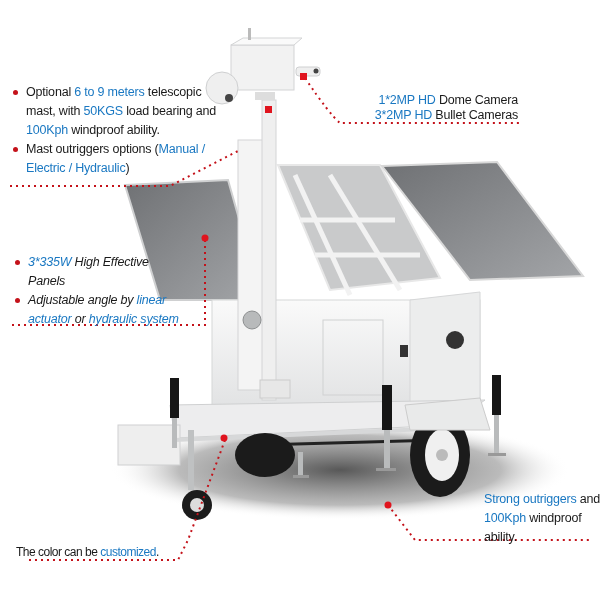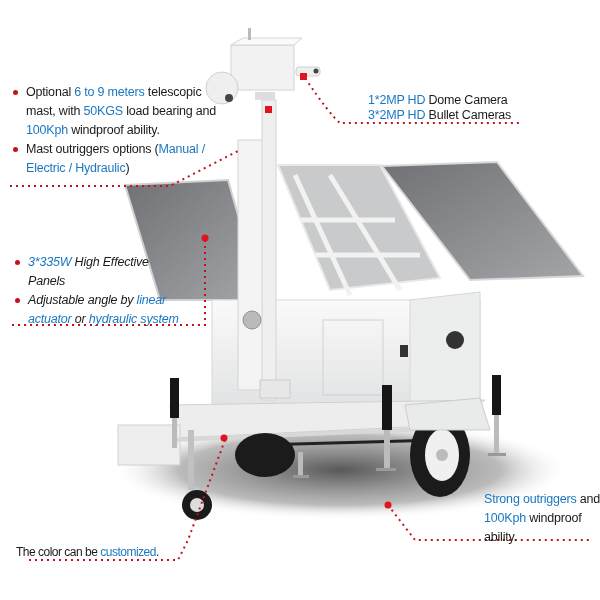--- a/index.html
+++ b/index.html
@@ -151,21 +151,21 @@
     <p>
       <span class="bullet"></span>
       <span>Optional </span><span class="hl">6 to 9 meters</span><span> telescopic mast, with </span><span class="hl">50KGS</span><span> load bearing and </span><span class="hl">100Kph</span><span> windproof ability.</span>
     </p>
     <p style="width:210px;">
       <span class="bullet"></span>
       <span>Mast outriggers options (</span><span class="hl">Manual / Electric / Hydraulic</span><span>)</span>
     </p>
   </div>
 
-  <div class="plain-callout" style="left:368px; top:93px; text-align:left; width:150px; line-height:15px;">
+  <div class="plain-callout" style="left:368px; top:93px; text-align:right; width:150px; line-height:15px;">
     <div><span class="hl">1*2MP HD</span><span> Dome Camera</span></div>
     <div><span class="hl">3*2MP HD</span><span> Bullet Cameras</span></div>
   </div>
 
   <div class="callout" style="left:12px; top:253px; width:185px;font-style:italic;">
     <p style="width:160px;">
       <span class="bullet"></span>
       <span class="hl">3*335W</span><span> High Effective Panels</span>
     </p>
     <p>

